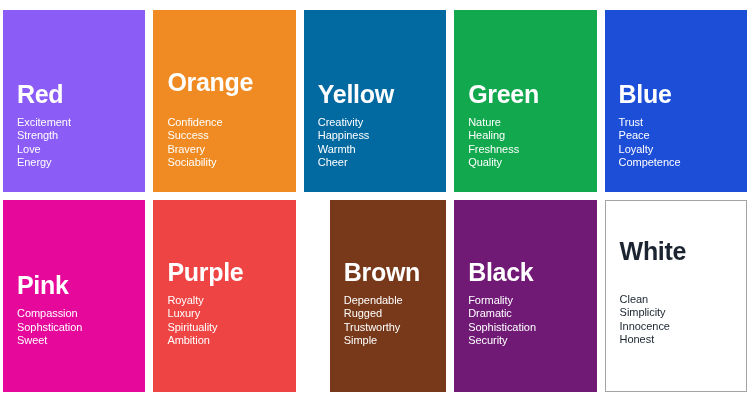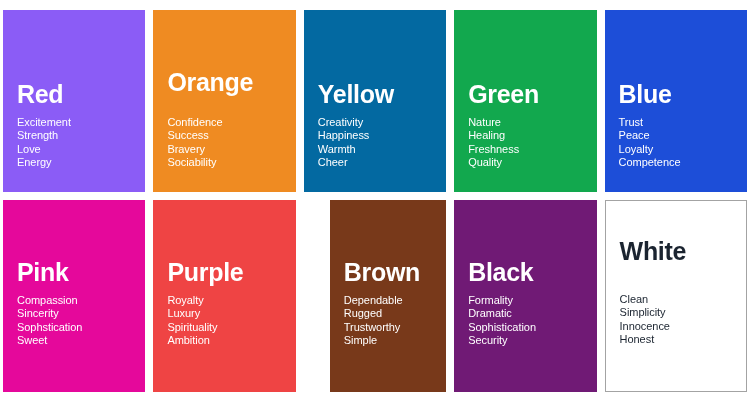--- a/index.html
+++ b/index.html
@@ -116,21 +116,20 @@
         <li>Trust</li>
         <li>Peace</li>
         <li>Loyalty</li>
         <li>Competence</li>
       </ul>
     </div>
     <div class="color-card" style="background: rgb(229, 8, 155); color: rgb(255, 255, 255);">
       <div class="card-title">Pink</div>
       <ul class="card-traits">
         <li>Compassion</li>
-        <li>Sincerity</li>
         <li>Sophstication</li>
         <li>Sweet</li>
       </ul>
     </div>
     <div class="color-card" style="background: #ef4444; color: rgb(255, 255, 255);">
       <div class="card-title">Purple</div>
       <ul class="card-traits">
         <li>Royalty</li>
         <li>Luxury</li>
         <li>Spirituality</li>

